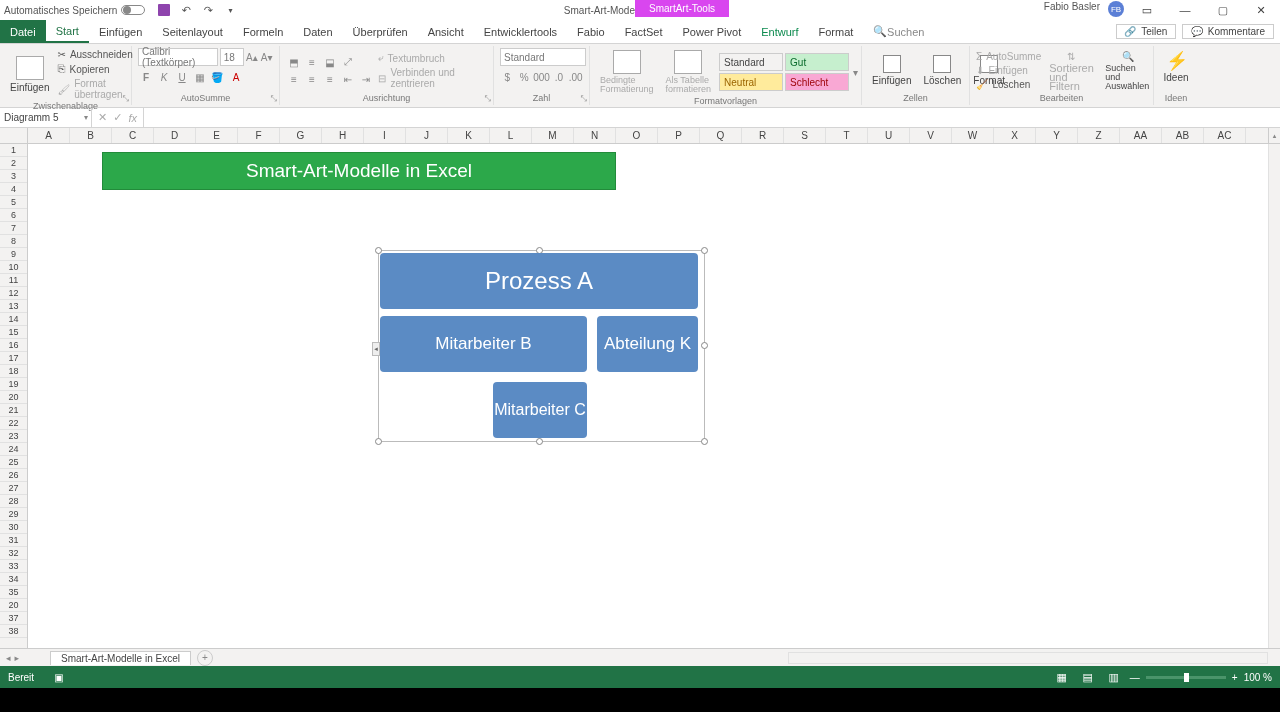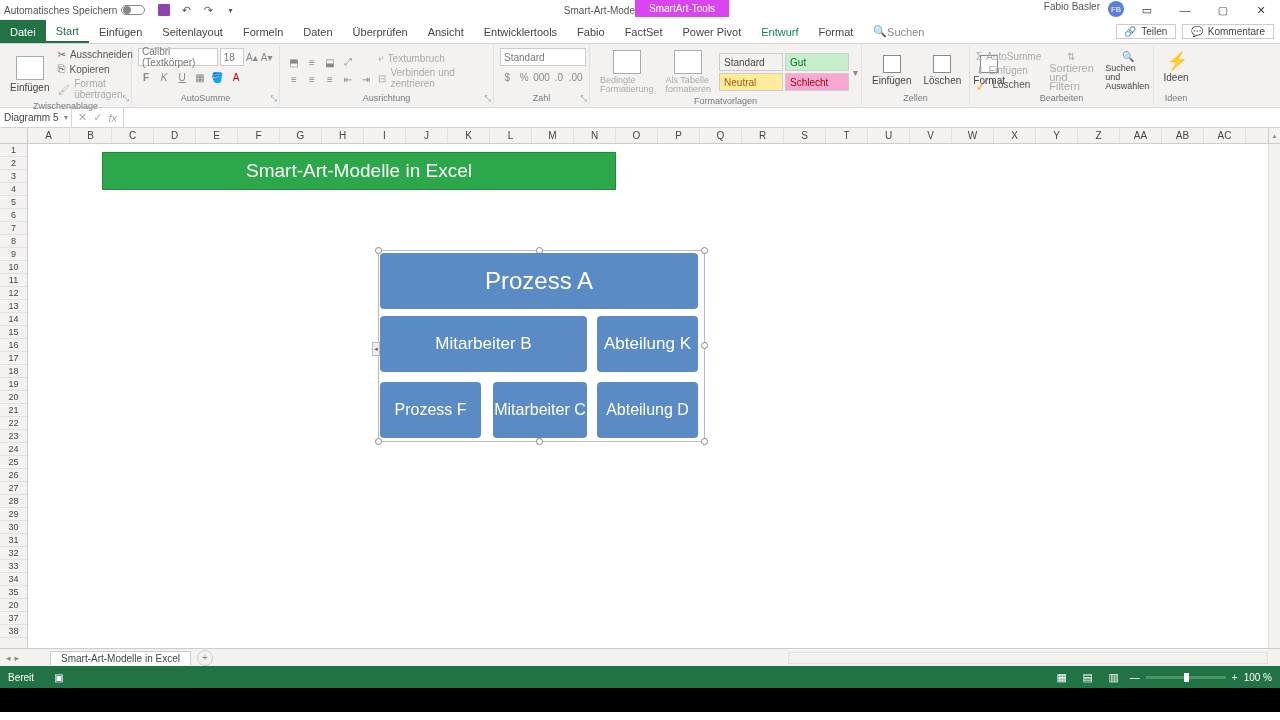--- a/index.html
+++ b/index.html
@@ -42,21 +42,21 @@
 .hstack { display: flex; gap: 2px; align-items: center; }
 .font-sel { width: 98px; height: 18px; border: 1px solid #ccc; background: #fff; font-size: 10px; padding: 0 3px; display: flex; align-items: center; color: #777; }
 .size-sel { width: 28px; height: 18px; border: 1px solid #ccc; background: #fff; font-size: 10px; padding: 0 3px; display: flex; align-items: center; color: #777; }
 .mini-btn { width: 16px; height: 16px; display: flex; align-items: center; justify-content: center; font-size: 10px; color: #888; cursor: pointer; }
 .style-box { width: 64px; height: 18px; border: 1px solid #ccc; padding: 0 4px; font-size: 10px; display: flex; align-items: center; }
 .dialog-launch { position: absolute; right: 2px; bottom: 1px; font-size: 8px; color: #888; cursor: pointer; }
 .ideas-ico { width: 20px; height: 20px; color: #f5b914; font-size: 18px; }
 
 
 .fbar { height: 20px; border-bottom: 1px solid #d4d4d4; display: flex; align-items: stretch; }
-.name-box { width: 72px; border-right: 1px solid #d4d4d4; display: flex; align-items: center; padding: 0 4px; font-size: 10px; position: relative; }
+.name-box { width: 92px; border-right: 1px solid #d4d4d4; display: flex; align-items: center; padding: 0 4px; font-size: 10px; position: relative; }
 .name-box::after { content: "▾"; position: absolute; right: 3px; font-size: 8px; color: #888; }
 .fx-btns { display: flex; align-items: center; padding: 0 6px; gap: 6px; border-right: 1px solid #d4d4d4; color: #aaa; font-size: 11px; }
 .fx-input { flex: 1; padding: 0 4px; }
 
 
 .col-headers { height: 16px; display: flex; background: #f3f2f1; border-bottom: 1px solid #ccc; }
 .corner { width: 28px; border-right: 1px solid #ccc; }
 .col-h { width: 42px; text-align: center; font-size: 10px; color: #444; border-right: 1px solid #e1e1e1; line-height: 16px; }
 .vscroll-head { width: 12px; border-left: 1px solid #ccc; background: #f3f2f1; display: flex; align-items: center; justify-content: center; font-size: 7px; color: #888; }
 
@@ -391,23 +391,21 @@
       <div class="sel-handle" style="left:-3px;top:92px"></div>
       <div class="sel-handle" style="right:-3px;top:92px"></div>
       <div class="sel-handle" style="left:-3px;bottom:-3px"></div>
       <div class="sel-handle" style="left:158px;bottom:-3px"></div>
       <div class="sel-handle" style="right:-3px;bottom:-3px"></div>
       <div class="sa-tab">◂</div>
 
       <div class="sa-box" style="left:2px;top:3px;width:318px;height:56px;font-size:24px">Prozess A</div>
       <div class="sa-box" style="left:2px;top:66px;width:207px;height:56px;font-size:17px">Mitarbeiter B</div>
       <div class="sa-box" style="left:219px;top:66px;width:101px;height:56px;font-size:17px;line-height:20px">Abteilung K</div>
-      <div class="sa-box" style="left:2px;top:132px;width:101px;height:56px;font-size:16px">Prozess F</div>
       <div class="sa-box" style="left:115px;top:132px;width:94px;height:56px;font-size:16px;line-height:18px">Mitarbeiter C</div>
-      <div class="sa-box" style="left:219px;top:132px;width:101px;height:56px;font-size:16px">Abteilung D</div>
     </div>
   </div>
   <div class="vscroll"></div>
 </div>
 
 <div class="sheet-bar">
   <div class="sheet-nav">
     <span>◂</span>
     <span>▸</span>
   </div>

